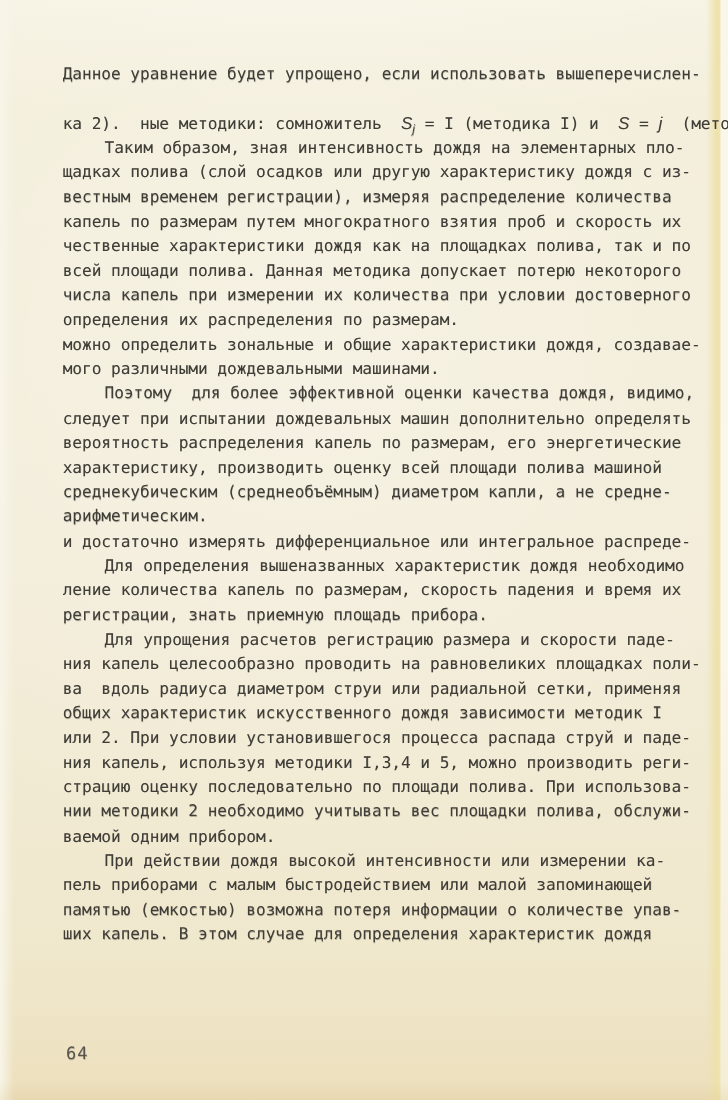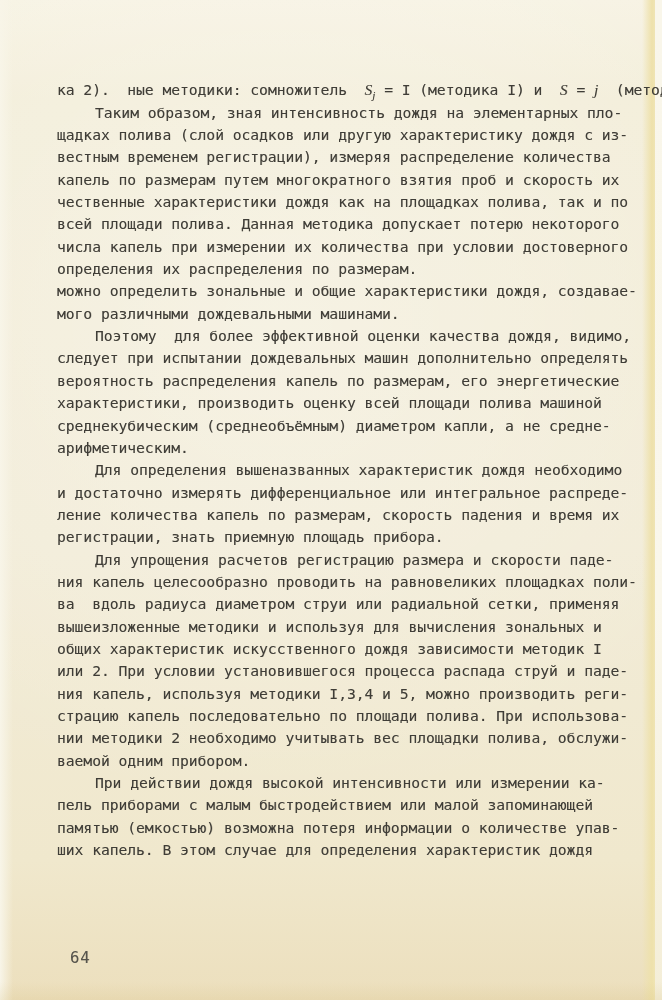--- a/index.html
+++ b/index.html
@@ -43,49 +43,50 @@
     left: 57px; top: 57px; width: 596px;
     color: #3f3d37;
     font-size: 14.6px;
     line-height: 22.35px;
     text-shadow: 0.3px 0.3px 0.4px rgba(62,60,52,0.35);
   }
   .para { margin: 0; padding: 0; }
   .line { white-space: pre; height: 22.35px; }
   .line.indent { padding-left: 38px; }
   .formula-var {
-    font-family: Liberation Serif, serif;
+    font-family: Liberation Sans, sans-serif;
     font-style: italic;
     font-size: 15.5px;
   }
   .formula-var sub {
     font-size: 11px;
     font-style: italic;
     line-height: 0;
   }
   .page-number {
     position: absolute;
-    left: 70px; top: 949px;
+    left: 60px; top: 949px;
     color: #56544c;
     font-size: 15.5px;
     letter-spacing: 1px;
     text-shadow: 0.3px 0.3px 0.4px rgba(62,60,52,0.3);
   }
 </style>
 </head>
 <body>
 
 <div class="scan-page">
   <div class="edge-left"></div>
   <div class="edge-right-band"></div>
   <div class="edge-right-light"></div>
   <div class="edge-bottom"></div>
 
   <div class="text-body">
     <div class="para">
+      <div class="line">Данное уравнение будет упрощено, если использовать вышеперечислен-</div>
       <div class="line">
         <span>ные методики: сомножитель  </span><span class="formula-var"><span>S</span><sub>j</sub></span><span> = I (методика I) и  </span><span class="formula-var">S</span><span> = </span><span class="formula-var">j</span><span>  (методи-</span>
       </div>
       <div class="line">ка 2).</div>
     </div>
     <div id="paras">
         <div class="para">
           <div class="line indent">Таким образом, зная интенсивность дождя на элементарных пло-</div>
           <div class="line">щадках полива (слой осадков или другую характеристику дождя с из-</div>
           <div class="line">вестным временем регистрации), измеряя распределение количества</div>
@@ -96,39 +97,38 @@
           <div class="line">определения их распределения по размерам.</div>
         </div>
         <div class="para">
           <div class="line">можно определить зональные и общие характеристики дождя, создавае-</div>
           <div class="line">мого различными дождевальными машинами.</div>
         </div>
         <div class="para">
           <div class="line indent">Поэтому  для более эффективной оценки качества дождя, видимо,</div>
           <div class="line">следует при испытании дождевальных машин дополнительно определять</div>
           <div class="line">вероятность распределения капель по размерам, его энергетические</div>
-          <div class="line">характеристики, производить оценку всей площади полива машиной</div>
+          <div class="line">характеристику, производить оценку всей площади полива машиной</div>
           <div class="line">среднекубическим (среднеобъёмным) диаметром капли, а не средне-</div>
           <div class="line">арифметическим.</div>
         </div>
         <div class="para">
+          <div class="line">и достаточно измерять дифференциальное или интегральное распреде-</div>
           <div class="line indent">Для определения вышеназванных характеристик дождя необходимо</div>
-          <div class="line">и достаточно измерять дифференциальное или интегральное распреде-</div>
           <div class="line">ление количества капель по размерам, скорость падения и время их</div>
           <div class="line">регистрации, знать приемную площадь прибора.</div>
         </div>
         <div class="para">
           <div class="line indent">Для упрощения расчетов регистрацию размера и скорости паде-</div>
           <div class="line">ния капель целесообразно проводить на равновеликих площадках поли-</div>
           <div class="line">ва  вдоль радиуса диаметром струи или радиальной сетки, применяя</div>
-          <div class="line">вышеизложенные методики и используя для вычисления зональных и</div>
           <div class="line">общих характеристик искусственного дождя зависимости методик I</div>
           <div class="line">или 2. При условии установившегося процесса распада струй и паде-</div>
           <div class="line">ния капель, используя методики I,3,4 и 5, можно производить реги-</div>
-          <div class="line">страцию капель последовательно по площади полива. При использова-</div>
+          <div class="line">страцию оценку последовательно по площади полива. При использова-</div>
           <div class="line">нии методики 2 необходимо учитывать вес площадки полива, обслужи-</div>
           <div class="line">ваемой одним прибором.</div>
         </div>
         <div class="para">
           <div class="line indent">При действии дождя высокой интенсивности или измерении ка-</div>
           <div class="line">пель приборами с малым быстродействием или малой запоминающей</div>
           <div class="line">памятью (емкостью) возможна потеря информации о количестве упав-</div>
           <div class="line">ших капель. В этом случае для определения характеристик дождя</div>
         </div>
       </div>

